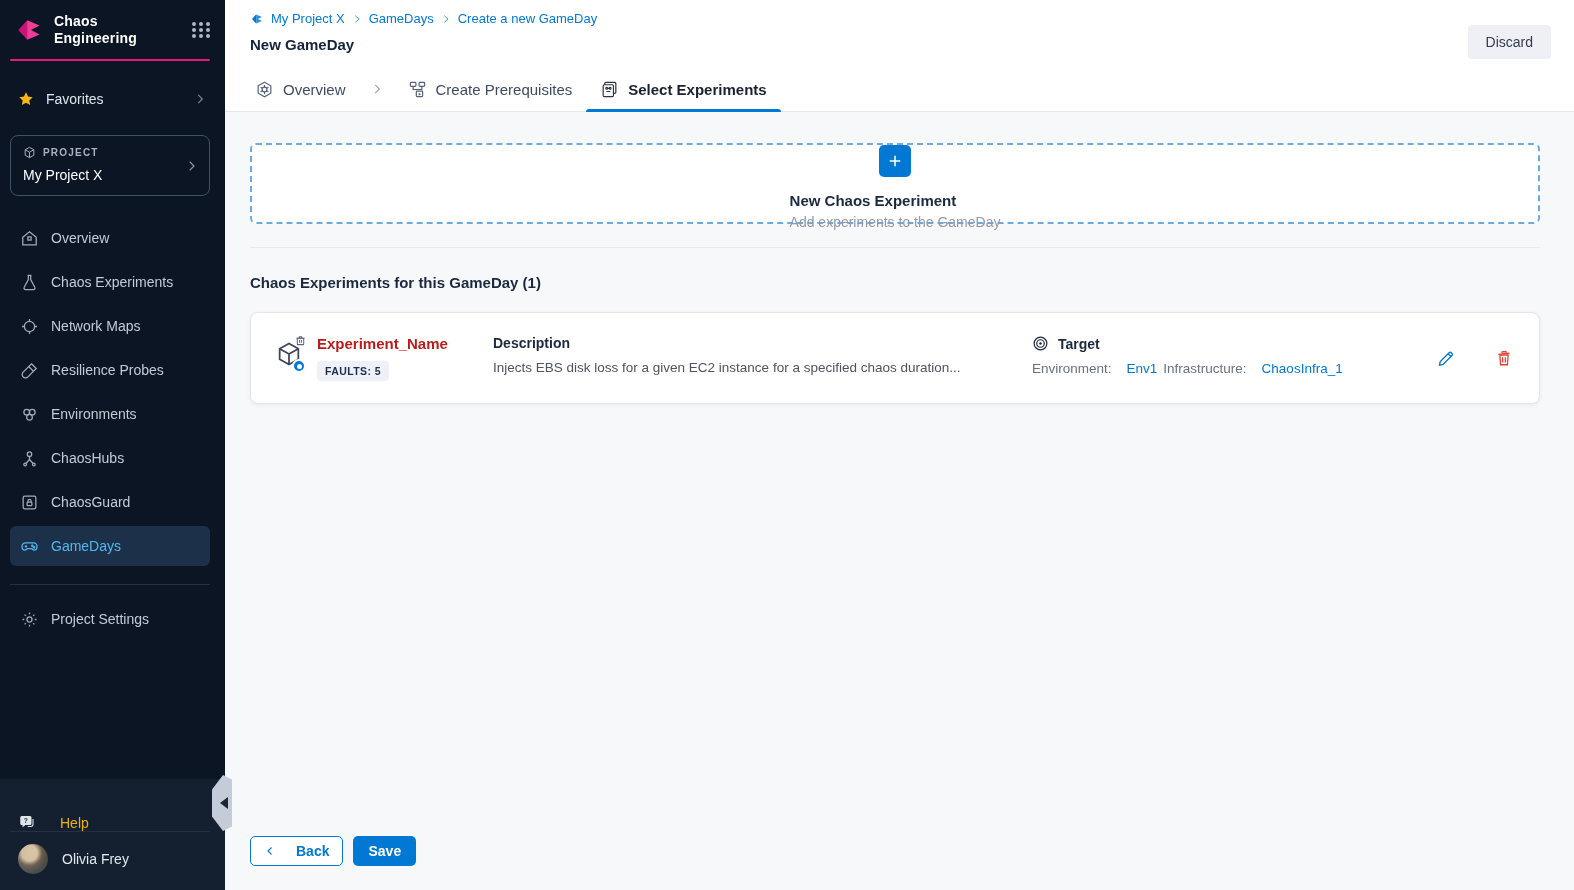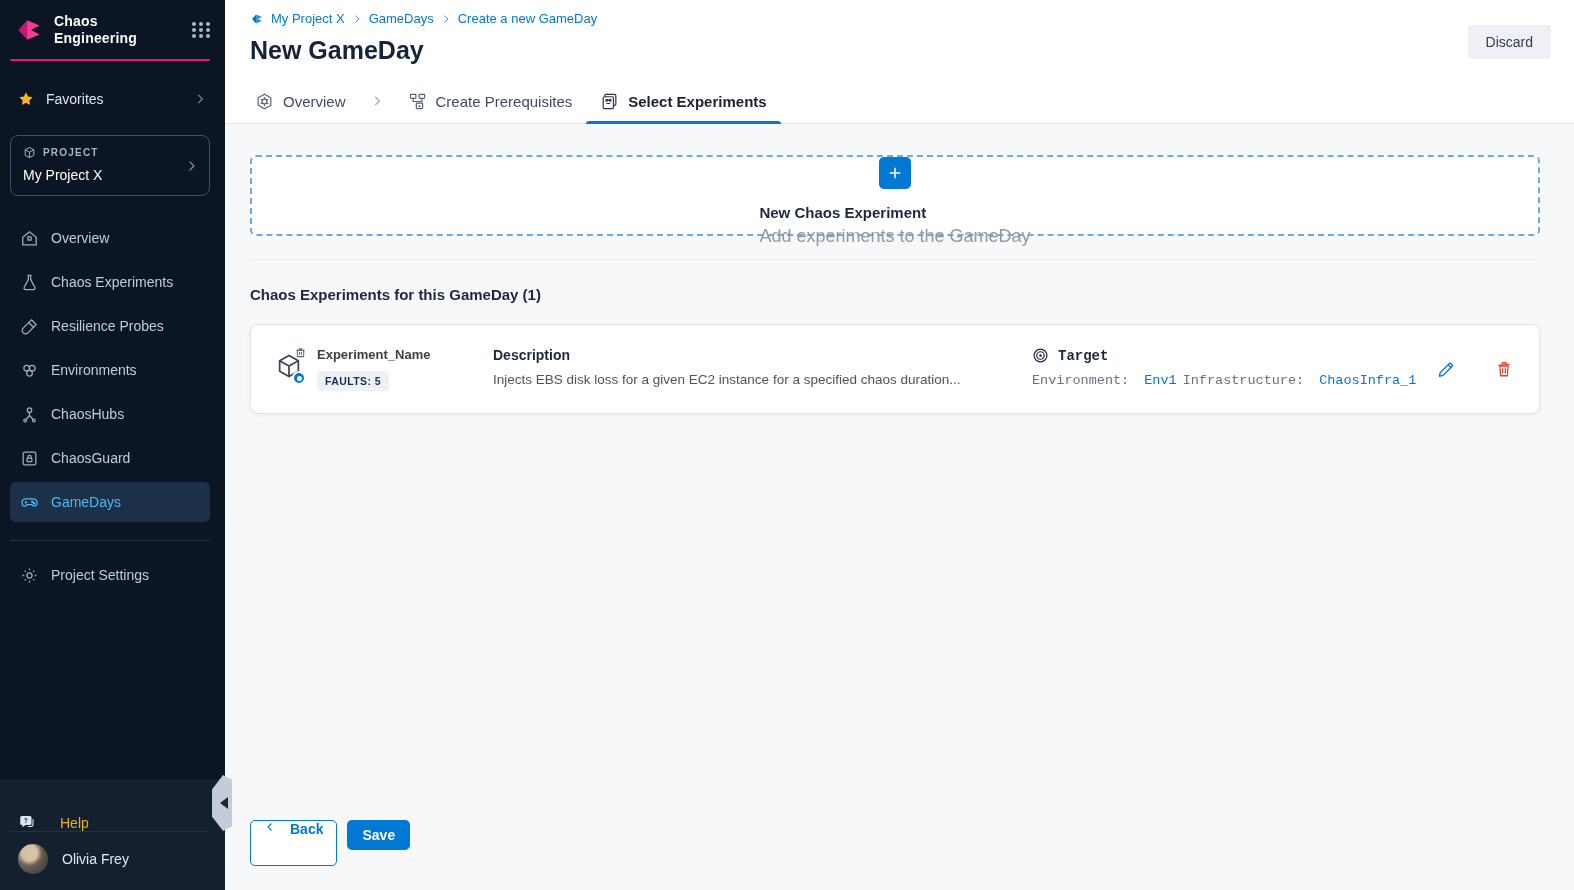--- a/index.html
+++ b/index.html
@@ -39,67 +39,67 @@
 
   .collapse-handle { position:absolute; left:212px; top:775px; width:20px; height:56px; background:#c3ccd8; clip-path:polygon(0 26%, 55% 0, 100% 8%, 100% 92%, 55% 100%, 0 74%); cursor:pointer; z-index:5; }
   .collapse-handle::after { content:""; position:absolute; right:4px; top:50%; transform:translateY(-50%); border-top:6px solid transparent; border-bottom:6px solid transparent; border-right:8px solid #1b2636; }
 
   
   .main { flex:1; display:flex; flex-direction:column; height:100%; min-width:0; }
   .page-header { background:#fff; padding:11px 24px 0 25px; position:relative; }
   .breadcrumb { display:flex; align-items:center; gap:7px; font-size:13px; color:#0278d5; }
   .crumb { color:#0278d5; text-decoration:none; cursor:pointer; }
   .crumb-sep { color:#4d98d8; display:flex; }
-  .page-title { font-size:25px; font-weight:700; color:#15233c; margin:10px 0 14px; }
+  .page-title { font-size:15px; font-weight:700; color:#15233c; margin:10px 0 14px; }
   .discard-btn { position:absolute; right:23px; top:25px; background:#eef0f6; border:none; border-radius:4px; padding:9px 18px; font-size:14px; font-weight:500; color:#333b4d; font-family:inherit; cursor:pointer; }
 
   .tabbar { background:#fff; border-bottom:1px solid #e4e6ed; display:flex; align-items:center; padding:0 16px; height:45px; }
   .tab { display:flex; align-items:center; gap:9px; height:100%; padding:0 14px; font-size:15px; color:#3f4b63; position:relative; cursor:pointer; }
   .tab .ticon { color:#55607a; }
   .tab.active { font-weight:700; color:#1a2130; }
   .tab.active .ticon { color:#2a3148; }
   .tab.active::after { content:""; position:absolute; left:0; right:0; bottom:-1px; height:3px; background:#0278d5; border-radius:3px 3px 0 0; }
   .tab-sep { color:#9aa1b1; margin:0 10px; display:flex; }
 
   .content { flex:1; background:#f7f8fa; padding:31px 34px 24px 25px; display:flex; flex-direction:column; min-height:0; }
 
   .add-box { border:2px dashed #6cabdf; border-radius:6px; background:#fff; display:flex; align-items:center; gap:15px; padding:0 20px; height:81px; cursor:pointer; flex-shrink:0;flex-direction:column; }
   .plus-btn { width:32px; height:32px; border-radius:5px; background:#0278d5; border:none; display:flex; align-items:center; justify-content:center; cursor:pointer; flex-shrink:0; }
   .add-title { font-size:15px; font-weight:700; color:#1b2940; }
-  .add-sub { font-size:18px; color:#9398a8; margin-top:5px; }
+  .add-sub { font-size:14px; color:#9398a8; margin-top:5px; }
 
   .content-divider { border-top:1px solid #e7e9ef; margin-top:23px; }
   .section-title { font-size:15px; font-weight:700; color:#1b2940; margin-top:26px; }
 
   .exp-card { margin-top:21px; background:#fff; border:1px solid #e3e5ec; border-radius:8px; box-shadow:0 1px 4px rgba(40,50,70,.07); padding:22px 24px; display:flex; align-items:flex-start; flex-shrink:0; }
   .exp-icon-wrap { width:42px; position:relative; padding-top:5px; color:#3d4559; flex-shrink:0; }
   .exp-badge-dot { position:absolute; left:17px; top:24px; width:14px; height:14px; border-radius:50%; background:#0278d5; border:2px solid #fff; display:flex; align-items:center; justify-content:center; }
   .exp-badge-dot i { width:5px; height:5px; border-radius:50%; background:#fff; }
   .exp-mini-box { position:absolute; left:20px; top:0; color:#5a6375; background:#fff; }
 
   .exp-name-col { width:176px; flex-shrink:0; }
-  .exp-name { font-size:13px; font-weight:700; color:#404040; }
+  .exp-name { font-size:15px; font-weight:700; color:#b91c1c; }
   .faults-badge { display:inline-block; margin-top:9px; background:#eef1f7; border-radius:4px; padding:4px 8px; font-size:10.5px; font-weight:700; letter-spacing:.4px; color:#1b2e4f; }
 
   .exp-desc-col { flex:1; padding-right:24px; min-width:0; }
   .col-label { font-size:14px; font-weight:700; color:#1b2940; }
   .desc-text { margin-top:9px; font-size:13.5px; color:#4d5360; white-space:nowrap; overflow:hidden; text-overflow:ellipsis; }
 
-  .exp-target-col { width:398px; flex-shrink:0;font-family:Liberation Mono, monospace; }
+  .exp-target-col { width:398px; flex-shrink:0; }
   .target-head { display:flex; align-items:center; gap:9px; color:#1b2940; }
   .target-row { margin-top:9px; font-size:13.5px; color:#6a7180; display:flex; gap:6px; flex-wrap:nowrap; }
   .target-row .lnk { color:#0278d5; cursor:pointer;margin-left:9px; }
 
   .exp-actions { display:flex; align-items:center; gap:36px; align-self:center; padding-left:4px; }
   .icon-btn { background:none; border:none; cursor:pointer; padding:2px; display:flex; }
   .edit-btn { color:#0278d5; }
   .delete-btn { color:#e0402f; }
 
   .footer-actions { margin-top:auto; display:flex; gap:10px; }
-  .back-btn { display:flex; align-items:flex-start; gap:14px; background:#fff; border:1px solid #0278d5; color:#0278d5; border-radius:5px; height:46px; padding:0 13px; font-size:14px; font-weight:600; font-family:inherit; cursor:pointer; }
+  .back-btn { display:flex; align-items:center; gap:20px; background:#fff; border:1px solid #0278d5; color:#0278d5; border-radius:5px; height:30px; padding:0 13px; font-size:14px; font-weight:600; font-family:inherit; cursor:pointer; }
   .save-btn { background:#0278d5; color:#fff; border:none; border-radius:5px; height:30px; padding:0 15px; font-size:14px; font-weight:600; font-family:inherit; cursor:pointer; }
 </style>
 </head>
 <body>
 
 <aside class="sidebar">
   <div class="brand">
     <span>
       <svg width="30" height="30" viewBox="0 0 24 24">
         <path fill="#c9147a" d="M3.5 12 L10.5 4.2 V19.8 Z"></path>
@@ -166,20 +166,29 @@
       </span>
       <span>Overview</span>
     </div>
     <div class="nav-item">
       <span class="nicon">
         <svg width="19" height="19" viewBox="0 0 24 24" fill="none" stroke="currentColor" stroke-width="1.6">
             <path d="M9.5 3h5M10.5 3v5.2L5.3 18a2 2 0 0 0 1.8 3h9.8a2 2 0 0 0 1.8-3l-5.2-9.8V3"></path>
           </svg>
       </span>
       <span>Chaos Experiments</span>
+    </div>
+    <div class="nav-item">
+      <span class="nicon">
+        <svg width="19" height="19" viewBox="0 0 24 24" fill="none" stroke="currentColor" stroke-width="1.6">
+            <circle cx="12" cy="12" r="6.5"></circle>
+            <path d="M12 2.5v3M12 18.5v3M2.5 12h3M18.5 12h3"></path>
+          </svg>
+      </span>
+      <span>Network Maps</span>
     </div>
     <div class="nav-item">
       <span class="nicon">
         <svg width="19" height="19" viewBox="0 0 24 24" fill="none" stroke="currentColor" stroke-width="1.6">
             <path d="M14.5 3.5l6 6L10 20a4.2 4.2 0 0 1-6-6z"></path>
             <path d="M11 7l6 6"></path>
           </svg>
       </span>
       <span>Resilience Probes</span>
     </div>

